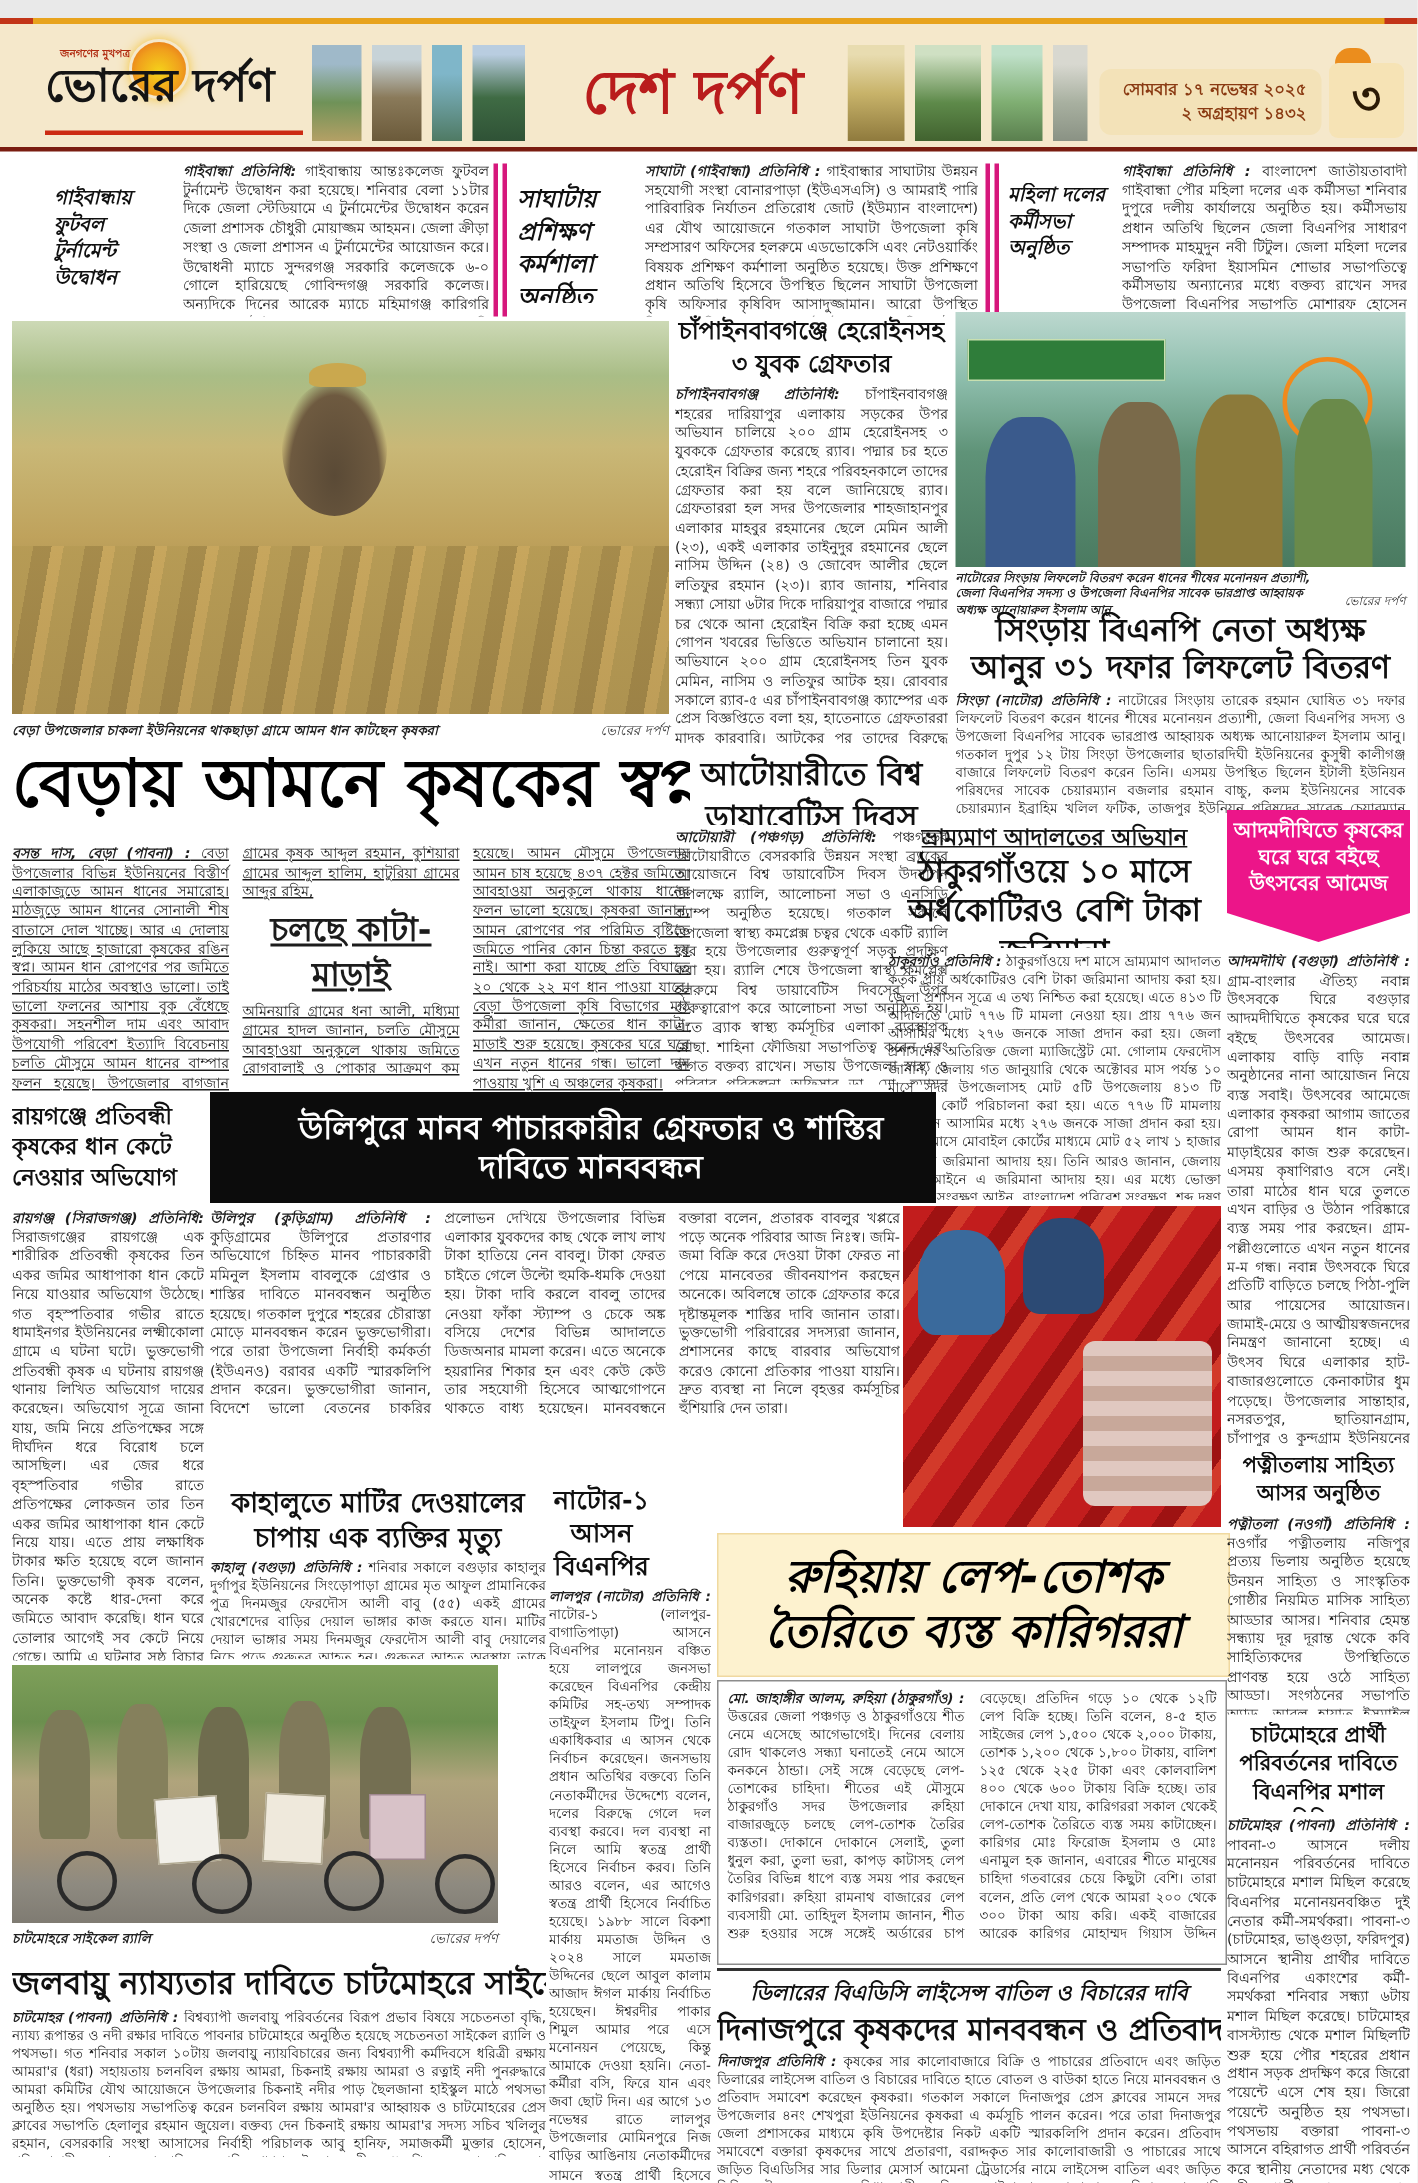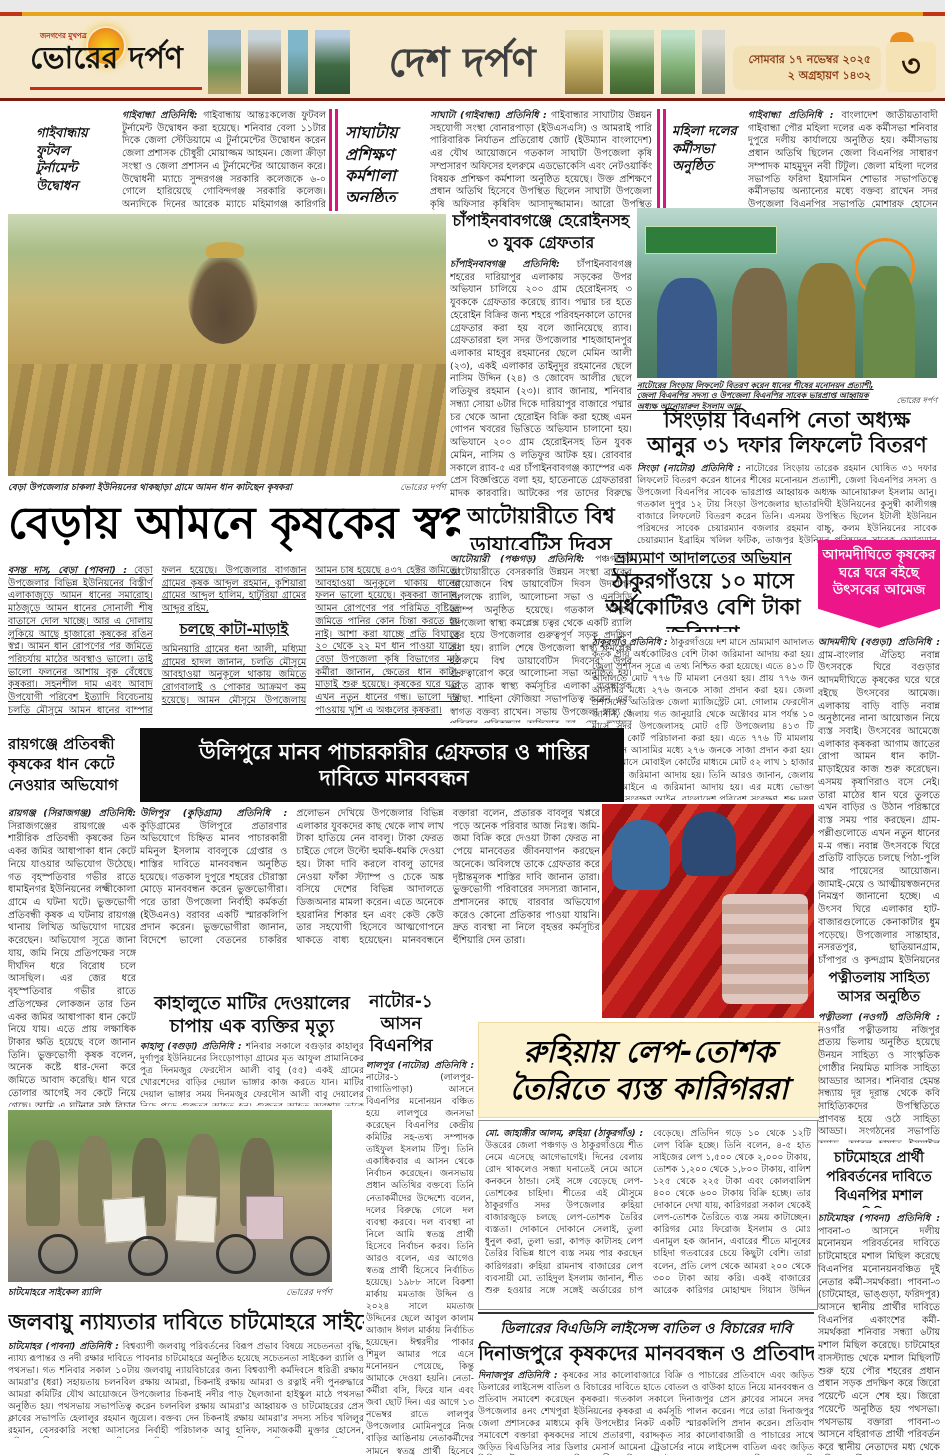--- a/index.html
+++ b/index.html
@@ -11,21 +11,21 @@
   .head{font-weight:bold;color:#101010;overflow:hidden;}
   .center{text-align:center;}
   .red{color:#000000;}
   .cols3{column-count:3;column-gap:9px;}
   .cols2{column-count:2;column-gap:10px;}
   .caption-row{display:flex;justify-content:space-between;font-size:9px;font-style:italic;font-weight:bold;color:#222;}
   .credit{font-weight:normal;font-style:italic;color:#333;white-space:nowrap;margin-left:8px;}
   .photo{overflow:hidden;}
   .bars{display:flex;gap:3px;}
   .bars i{display:block;width:3px;height:100%;background:#d6177c;}
-  .subhead-inline{font-size:15px;font-weight:bold;text-align:center;margin:4px 0;}
+  .subhead-inline{font-size:22px;font-weight:bold;text-align:center;margin:4px 0;}
   .kicker{font-weight:bold;text-align:center;text-decoration:underline;overflow:hidden;}
   .banner-black{background:#0c0c0c;color:#ffffff;font-weight:bold;text-align:center;
                 display:flex;align-items:center;justify-content:center;line-height:1.25;}
   .ribbon{background:#ec1589;color:#fff;font-weight:bold;text-align:center;line-height:1.3;
           clip-path:polygon(0 0,100% 0,100% 78%,50% 100%,0 78%);display:flex;align-items:flex-start;justify-content:center;padding-top:6px;box-sizing:border-box;}
   .tile{display:inline-block;height:100%;margin-right:2px;vertical-align:top;}
   .rule{background:#7a1d10;}
   .thinrule{background:#333;}
   .datebox{background:#f3e2b8;border-radius:8px;color:#8a3a12;font-weight:bold;
            display:flex;flex-direction:column;justify-content:center;text-align:right;padding:4px 10px;box-sizing:border-box;}
@@ -50,21 +50,21 @@
     <div class="abs" style="left:30px;top:28px;width:175px;height:44px;font-size:30px;font-weight:bold;color:#141414;line-height:1.2;">ভোরের দর্পণ</div>
     <div class="abs" style="left:30px;top:75px;width:172px;height:3px;background:#cc2a12;"></div>
 
     <div class="abs photo" style="left:208px;top:18px;width:142px;height:64px;white-space:nowrap;">
       <span class="tile" style="width:33px;background:linear-gradient(180deg,#9fb9c9 20%,#6f9258 60%,#b4a065 100%);"></span>
       <span class="tile" style="width:33px;background:linear-gradient(180deg,#c7d3d8 15%,#8a7a5a 55%,#6b5a3a 100%);"></span>
       <span class="tile" style="width:20px;background:linear-gradient(180deg,#7fb6c9 30%,#4f7a64 100%);"></span>
       <span class="tile" style="width:44px;background:linear-gradient(180deg,#b9cde0 10%,#3f6b44 55%,#2f5236 100%);"></span>
     </div>
 
-    <div class="abs" style="left:362px;top:26px;width:200px;height:54px;font-size:40px;font-weight:bold;color:#404040;text-align:center;line-height:1.2;">দেশ দর্পণ</div>
+    <div class="abs" style="left:362px;top:26px;width:200px;height:54px;font-size:40px;font-weight:bold;color:#b91c1c;text-align:center;line-height:1.2;">দেশ দর্পণ</div>
 
     <div class="abs photo" style="left:565px;top:18px;width:160px;height:64px;white-space:nowrap;">
       <span class="tile" style="width:38px;background:linear-gradient(180deg,#e8dcb0 10%,#c8b36a 50%,#8f7a3d 100%);"></span>
       <span class="tile" style="width:44px;background:linear-gradient(180deg,#cfe0c3 10%,#5e8a4a 60%,#41622f 100%);"></span>
       <span class="tile" style="width:34px;background:linear-gradient(180deg,#bfe0c9 10%,#7fae72 60%,#5a7f4e 100%);"></span>
       <span class="tile" style="width:34px;background:linear-gradient(180deg,#d8d8d0 20%,#a8b0a0 60%,#8a9284 100%);"></span>
     </div>
 
     <div class="abs datebox" style="left:733px;top:34px;width:148px;height:44px;font-size:11px;line-height:1.5;">
       <span>সোমবার ১৭ নভেম্বর ২০২৫</span>
@@ -127,21 +127,21 @@
 
   <div class="abs photo" style="left:637px;top:196px;width:300px;height:170px;background:linear-gradient(180deg,#bcd8cf 0%,#8fbfae 25%,#5f9378 55%,#4a7a60 100%);">
     <div class="abs" style="left:20px;top:70px;width:60px;height:100px;background:#3a5a8c;border-radius:40% 40% 0 0;"></div>
     <div class="abs" style="left:95px;top:60px;width:55px;height:110px;background:#7a6a4a;border-radius:40% 40% 0 0;"></div>
     <div class="abs" style="left:160px;top:55px;width:58px;height:115px;background:#8c7a3a;border-radius:40% 40% 0 0;"></div>
     <div class="abs" style="left:8px;top:18px;width:130px;height:26px;background:#2f7d3a;border:1px solid #c8e0b0;"></div>
     <div class="abs" style="left:218px;top:30px;width:54px;height:54px;border:3px solid #f08a1d;border-radius:50%;"></div>
     <div class="abs" style="left:226px;top:58px;width:52px;height:112px;background:#6a8a4a;border-radius:40% 40% 0 0;"></div>
   </div>
   <div class="abs caption-row" style="left:637px;top:369px;width:300px;height:26px;align-items:flex-start;">
-    <span style="font-size:8px;line-height:1.3;text-decoration:underline;">নাটোরের সিংড়ায় লিফলেট বিতরণ করেন ধানের শীষের মনোনয়ন প্রত্যাশী, জেলা বিএনপির সদস্য ও উপজেলা বিএনপির সাবেক ভারপ্রাপ্ত আহ্বায়ক অধ্যক্ষ আনোয়ারুল ইসলাম আনু</span>
+    <span style="font-size:8px;line-height:1.3;">নাটোরের সিংড়ায় লিফলেট বিতরণ করেন ধানের শীষের মনোনয়ন প্রত্যাশী, জেলা বিএনপির সদস্য ও উপজেলা বিএনপির সাবেক ভারপ্রাপ্ত আহ্বায়ক অধ্যক্ষ আনোয়ারুল ইসলাম আনু</span>
     <span class="credit" style="font-size:8px;align-self:flex-end;">ভোরের দর্পণ</span>
   </div>
   <div class="abs head center" style="left:637px;top:396px;width:300px;height:52px;font-size:21px;line-height:1.2;">সিংড়ায় বিএনপি নেতা অধ্যক্ষ আনুর ৩১ দফার লিফলেট বিতরণ</div>
   <div class="abs body-text" style="left:637px;top:450px;width:300px;height:82px;font-size:9px;">
     <span class="dateline">সিংড়া (নাটোর) প্রতিনিধি :</span>
     <span>নাটোরের সিংড়ায় তারেক রহমান ঘোষিত ৩১ দফার লিফলেট বিতরণ করেন ধানের শীষের মনোনয়ন প্রত্যাশী, জেলা বিএনপির সদস্য ও উপজেলা বিএনপির সাবেক ভারপ্রাপ্ত আহ্বায়ক অধ্যক্ষ আনোয়ারুল ইসলাম আনু। গতকাল দুপুর ১২ টায় সিংড়া উপজেলার ছাতারদিঘী ইউনিয়নের কুসুম্বী কালীগঞ্জ বাজারে লিফলেট বিতরণ করেন তিনি। এসময় উপস্থিত ছিলেন ইটালী ইউনিয়ন পরিষদের সাবেক চেয়ারম্যান বজলার রহমান বাচ্চু, কলম ইউনিয়নের সাবেক চেয়ারম্যান ইব্রাহিম খলিল ফটিক, তাজপুর ইউনিয়ন পরিষদের সাবেক চেয়ারম্যান শাহাদাত হোসেন, পৌর বিএনপির সাবেক সিনিয়র সহ-সভাপতি মহিদুল ইসলাম, উপজেলা যুবদলের সাবেক সভাপতি আতিকুর রহমান লিটন, উপজেলা বিএনপির সাবেক প্রচার সম্পাদক রফিকুল ইসলাম বুলেট, উপজেলা ছাত্রদলের আহ্বায়ক শাহাদত হোসেন মিন্টু, সিংড়া গোল-ই-আফরোজ সরকারি কলেজ ছাত্রদলের সভাপতি মেহেদী হাসান সেমন প্রমুখ।</span>
   </div>
 
   <div class="abs head center red" style="left:8px;top:482px;width:452px;height:64px;font-size:44px;white-space:nowrap;line-height:1.3;">বেড়ায় আমনে কৃষকের স্বপ্ন</div>
   <div class="abs body-text cols3" style="left:8px;top:552px;width:452px;height:166px;text-decoration:underline;">

